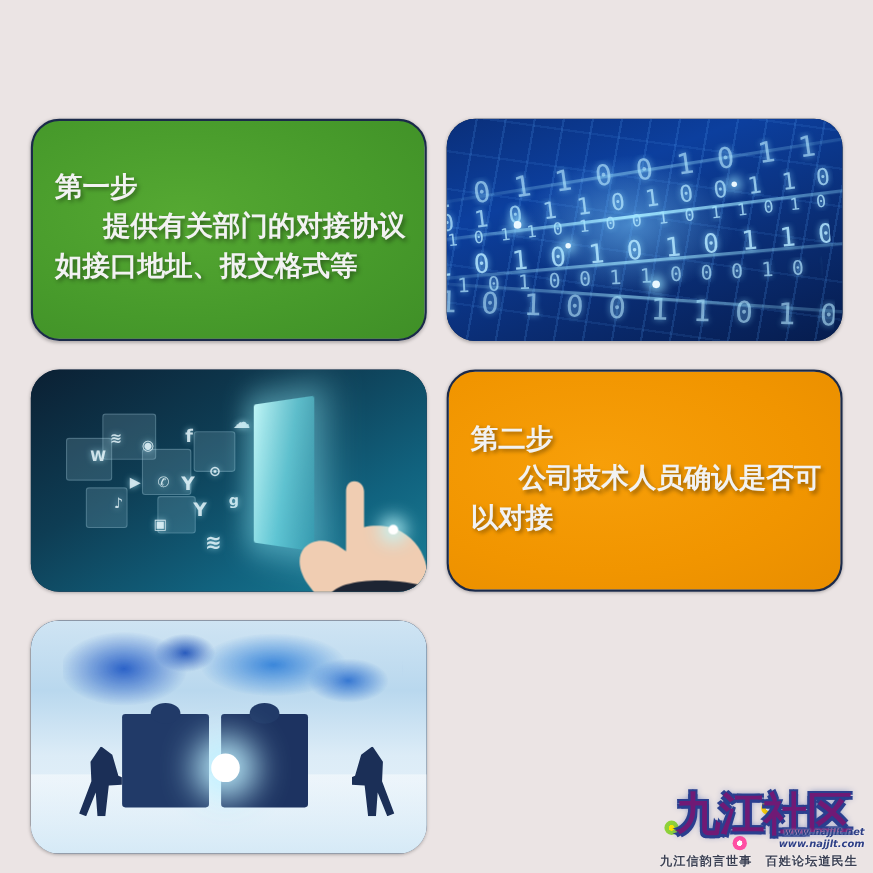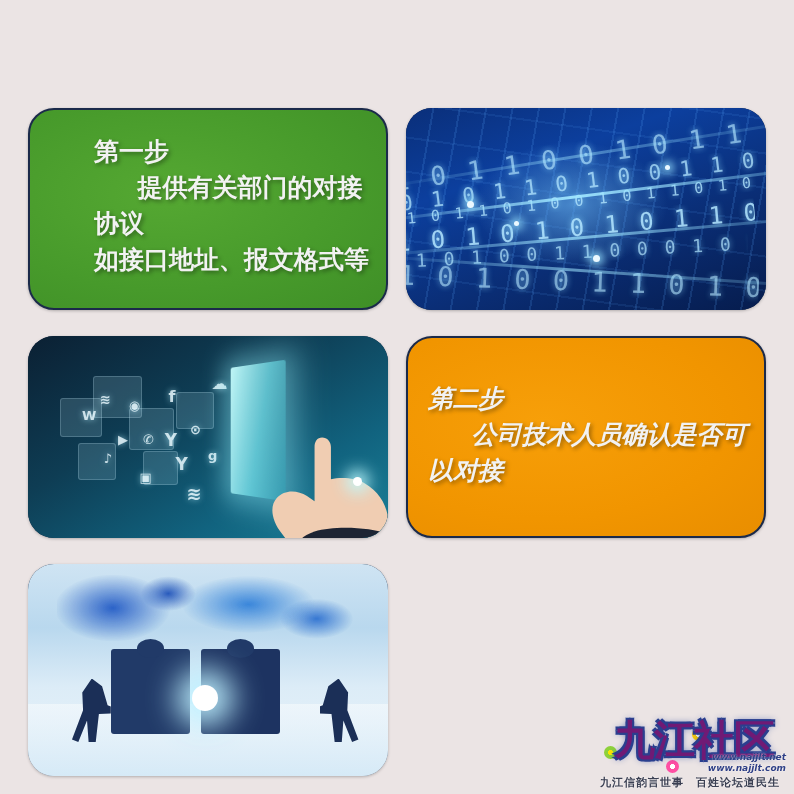--- a/index.html
+++ b/index.html
@@ -79,22 +79,22 @@
     padding: 0 16px 0 20px;
     color: #f2f2f2;
     font-size: 25px;
     line-height: 36px;
     font-weight: bold;
     text-shadow: 2px 2px 4px rgba(0,0,0,0.4);
     white-space: pre-wrap;
     width: 100%;
     box-sizing: border-box;
   }
-  .card.green  .card-text { margin-top: -6px; margin-left: 44px; }
-  .card.orange .card-text { margin-top: -4px; font-style: italic; }
+  .card.green  .card-text { margin-top: -6px; }
+  .card.orange .card-text { margin-top: -4px; }
   .card.pink   .card-text { margin-top: -2px; }
 
   
   .card.pic { border: 0; background: #0a1d3d; }
 
   
   .pic-binary {
     position: absolute; inset: 0;
     background:
       radial-gradient(ellipse 38% 45% at 46% 48%, rgba(120,200,255,0.55) 0%, rgba(30,110,210,0.0) 70%),

